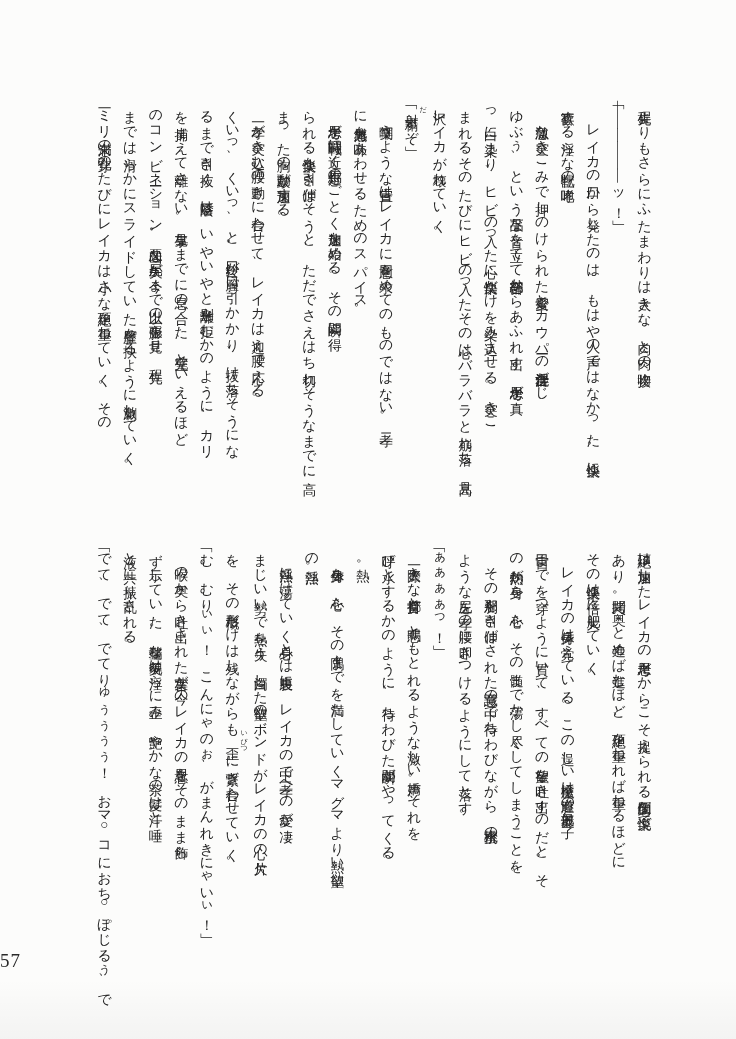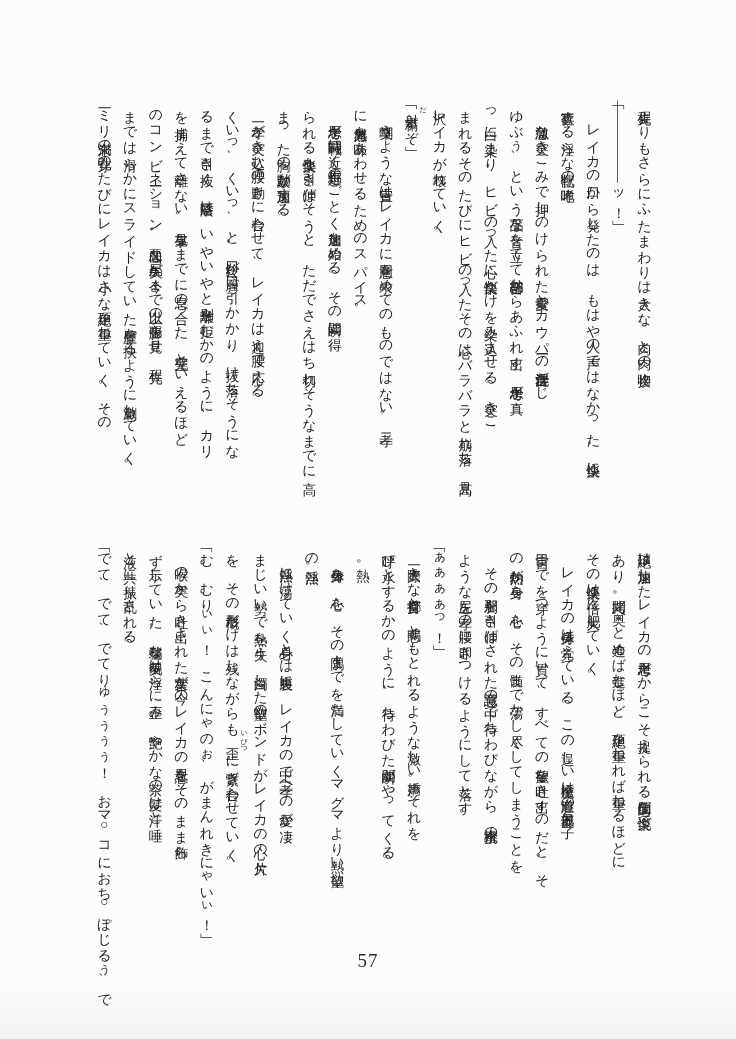--- a/index.html
+++ b/index.html
@@ -53,21 +53,21 @@
   rt {
     font-size: 7px;
     letter-spacing: 0;
     font-family: "Liberation Serif", "DejaVu Serif", serif;
   }
   .page-number {
     position: absolute;
     top: 950px;
     left: 0;
     right: 0;
-    text-align: center;
+    text-align: left;
     font-family: "Liberation Serif", "DejaVu Serif", serif;
     font-size: 19px;
     letter-spacing: 1px;
     color: #2a2a2a;
   }
 </style>
 </head>
 <body>
 
 <div class="page">

